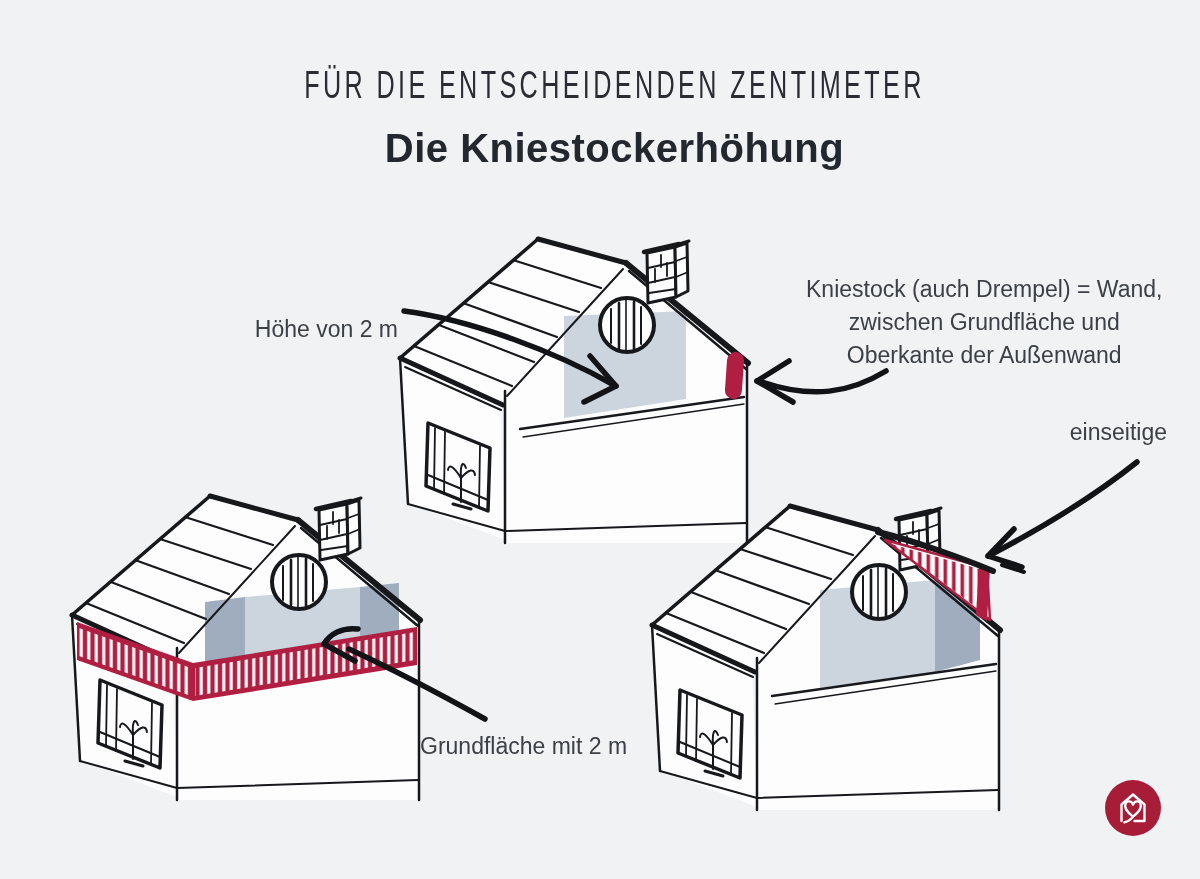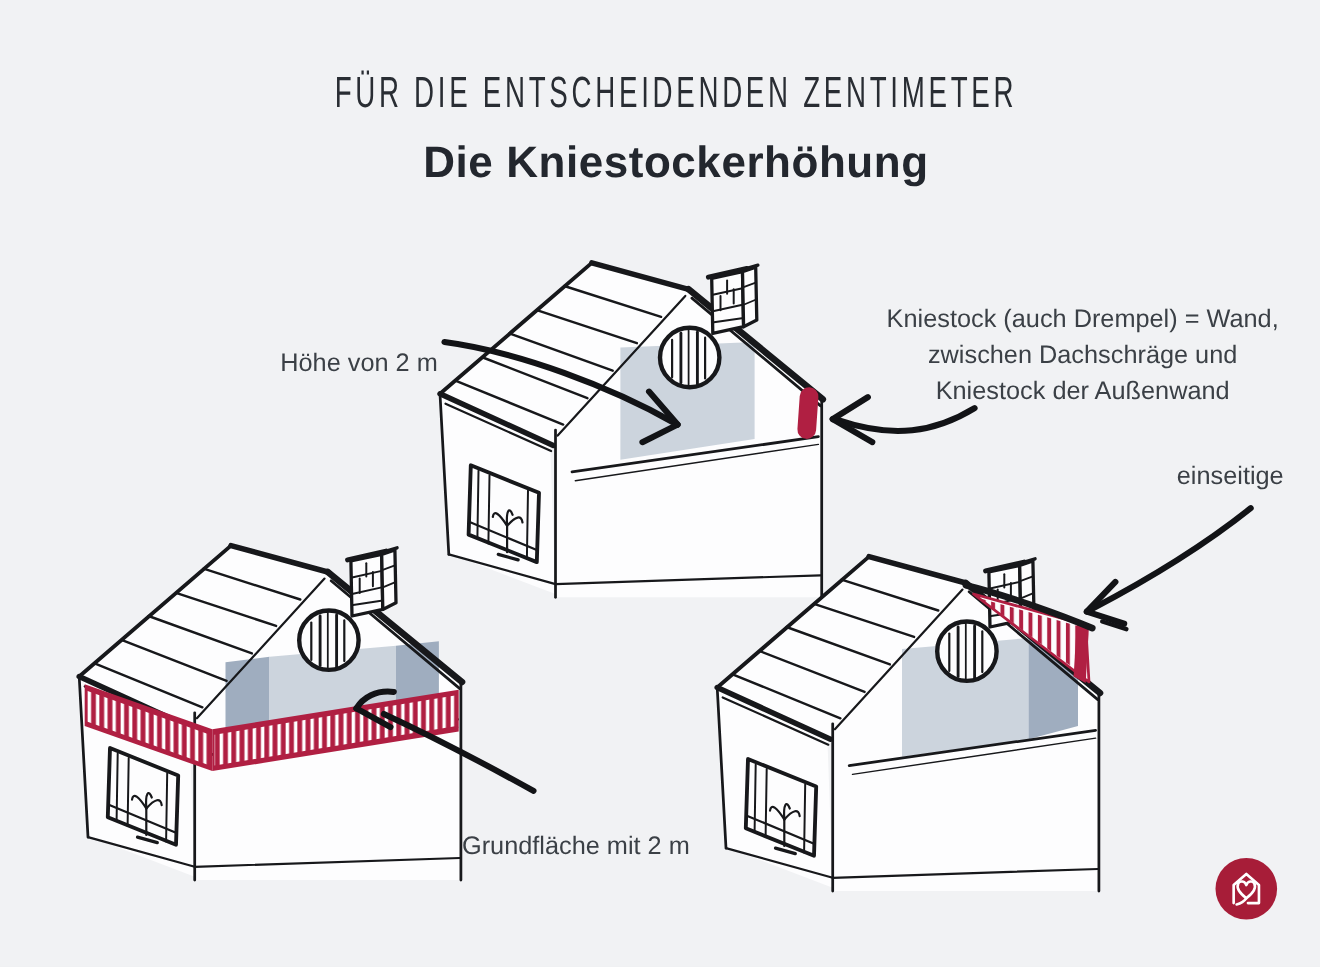--- a/index.html
+++ b/index.html
@@ -178,29 +178,29 @@
         <path d="M358,629 C342,627 330,634 324,644"></path>
         <path d="M324,644 L355,661"></path>
       </g>
     </g>
   </svg>
 
   <div class="note right" style="left:178px;top:295px;width:220px">Höhe von 2 m</div>
 
   <div class="note" style="left:806px;top:273px">
     <div>Kniestock (auch Drempel) = Wand,</div>
-    <div>zwischen Dachschräge und</div>
-    <div>Kniestock der Außenwand</div>
+    <div>zwischen Grundfläche und</div>
+    <div>Oberkante der Außenwand</div>
   </div>
 
   <div class="note right" style="left:867px;top:398px;width:300px">
     <div>einseitige</div>
   </div>
 
-  <div class="note" style="left:420px;top:752px">
+  <div class="note" style="left:420px;top:730px">
     <div>Grundfläche mit 2 m</div>
   </div>
 
   <svg class="logo" style="left:1104px;top:779px" width="58" height="58" viewBox="-29 -29 58 58">
     <circle class="fill-logo" r="28"></circle>
     <g stroke="#ffffff" stroke-width="2.4" fill="none" stroke-linecap="round" stroke-linejoin="round">
       <path d="M-11.5,13 L-11.5,-3.5 L0,-13.5 L11.5,-3.5 L11.5,13 L1.5,13"></path>
       <path d="M0,8.6 C-6.5,3.5 -9,-1.5 -7.3,-4.8 C-5.7,-7.8 -1.2,-7 0,-3.4 C1.2,-7 5.7,-7.8 7.3,-4.8 C9,-1.5 6.5,3.5 0,8.6 Z"></path>
       <path d="M0,8.6 C-1.5,10.8 -4.5,13.3 -8.8,14.3"></path>
     </g>

